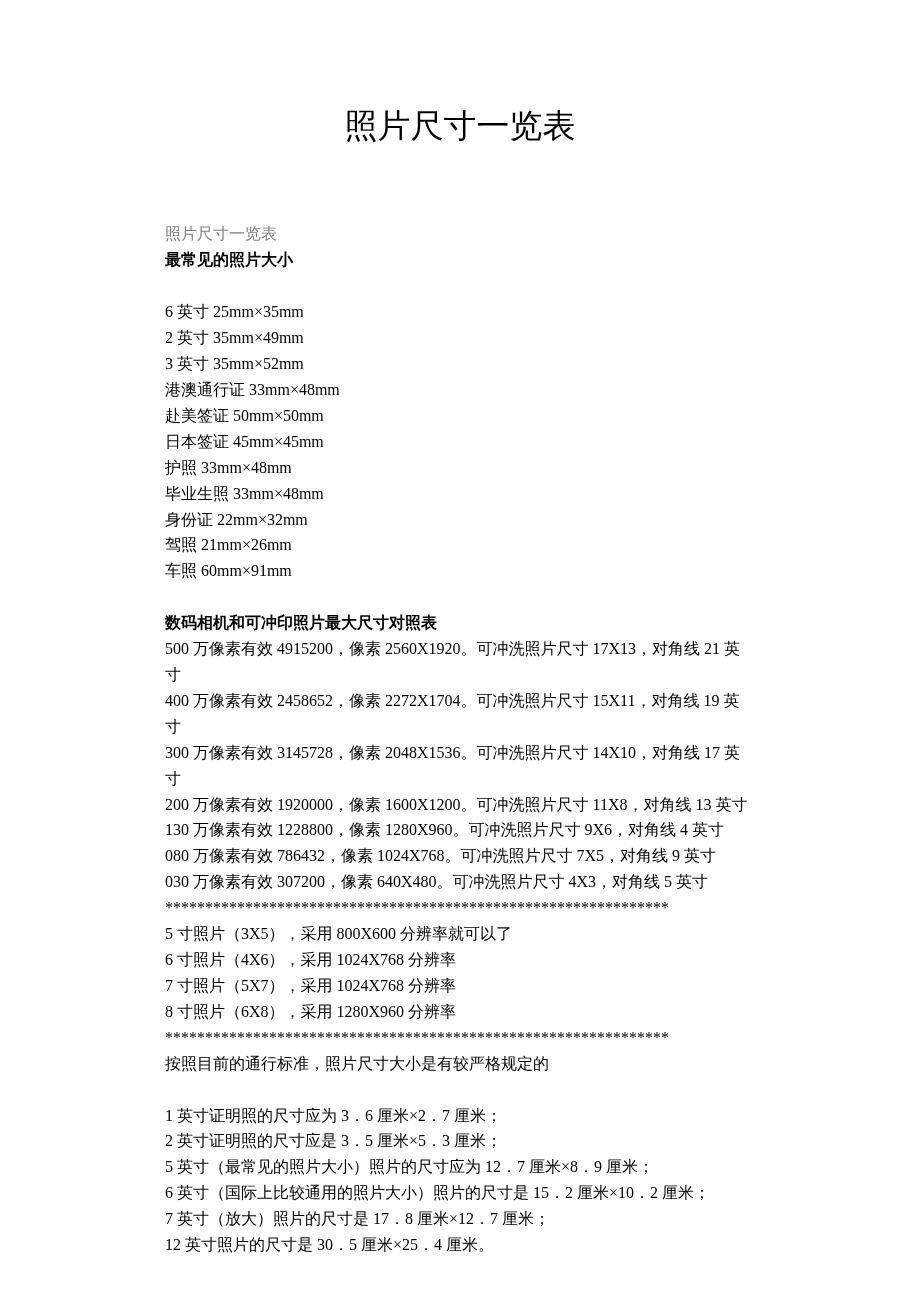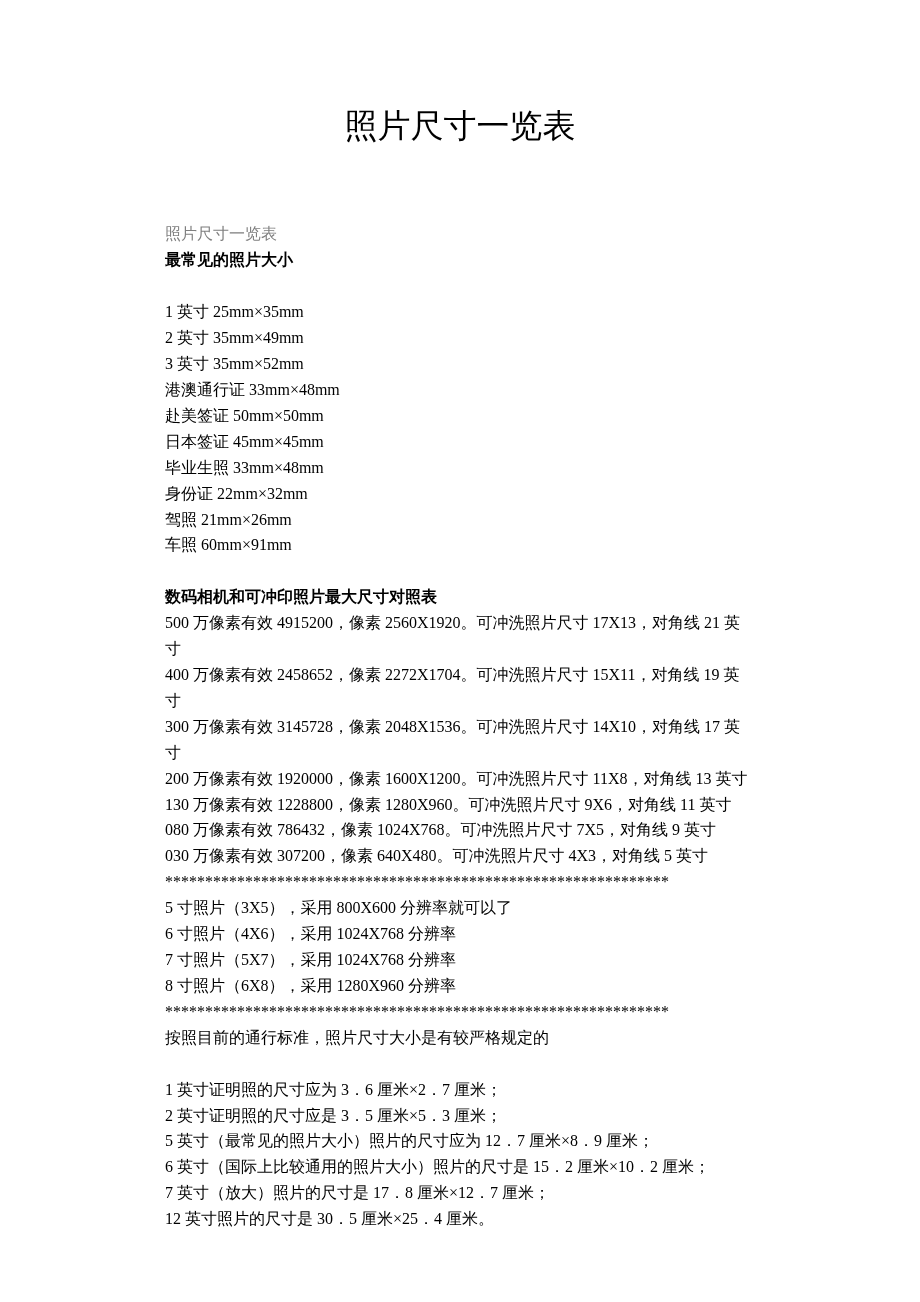--- a/index.html
+++ b/index.html
@@ -37,42 +37,43 @@
 <body>
 
 <h1 class="title">照片尺寸一览表</h1>
 
 <div class="subtitle-gray">照片尺寸一览表</div>
 <div class="bold">最常见的照片大小</div>
 
 <div class="section-gap"></div>
 
 <div>
-    <div>1 英寸 25mm×35mm</div>
+    <div>6 英寸 25mm×35mm</div>
     <div>2 英寸 35mm×49mm</div>
     <div>3 英寸 35mm×52mm</div>
     <div>港澳通行证 33mm×48mm</div>
     <div>赴美签证 50mm×50mm</div>
     <div>日本签证 45mm×45mm</div>
+    <div>护照 33mm×48mm</div>
     <div>毕业生照 33mm×48mm</div>
     <div>身份证 22mm×32mm</div>
     <div>驾照 21mm×26mm</div>
     <div>车照 60mm×91mm</div>
   </div>
 
 <div class="section-gap"></div>
 
 <div class="bold">数码相机和可冲印照片最大尺寸对照表</div>
 
 <div>
     <div>500 万像素有效 4915200，像素 2560X1920。可冲洗照片尺寸 17X13，对角线 21 英寸</div>
     <div>400 万像素有效 2458652，像素 2272X1704。可冲洗照片尺寸 15X11，对角线 19 英寸</div>
     <div>300 万像素有效 3145728，像素 2048X1536。可冲洗照片尺寸 14X10，对角线 17 英寸</div>
     <div>200 万像素有效 1920000，像素 1600X1200。可冲洗照片尺寸 11X8，对角线 13 英寸</div>
-    <div>130 万像素有效 1228800，像素 1280X960。可冲洗照片尺寸 9X6，对角线 11 英寸</div>
+    <div>130 万像素有效 1228800，像素 1280X960。可冲洗照片尺寸 9X6，对角线 4 英寸</div>
     <div>080 万像素有效 786432，像素 1024X768。可冲洗照片尺寸 7X5，对角线 9 英寸</div>
     <div>030 万像素有效 307200，像素 640X480。可冲洗照片尺寸 4X3，对角线 5 英寸</div>
   </div>
 
 <div>***************************************************************</div>
 
 <div>
     <div>5 寸照片（3X5），采用 800X600 分辨率就可以了</div>
     <div>6 寸照片（4X6），采用 1024X768 分辨率</div>
     <div>7 寸照片（5X7），采用 1024X768 分辨率</div>

